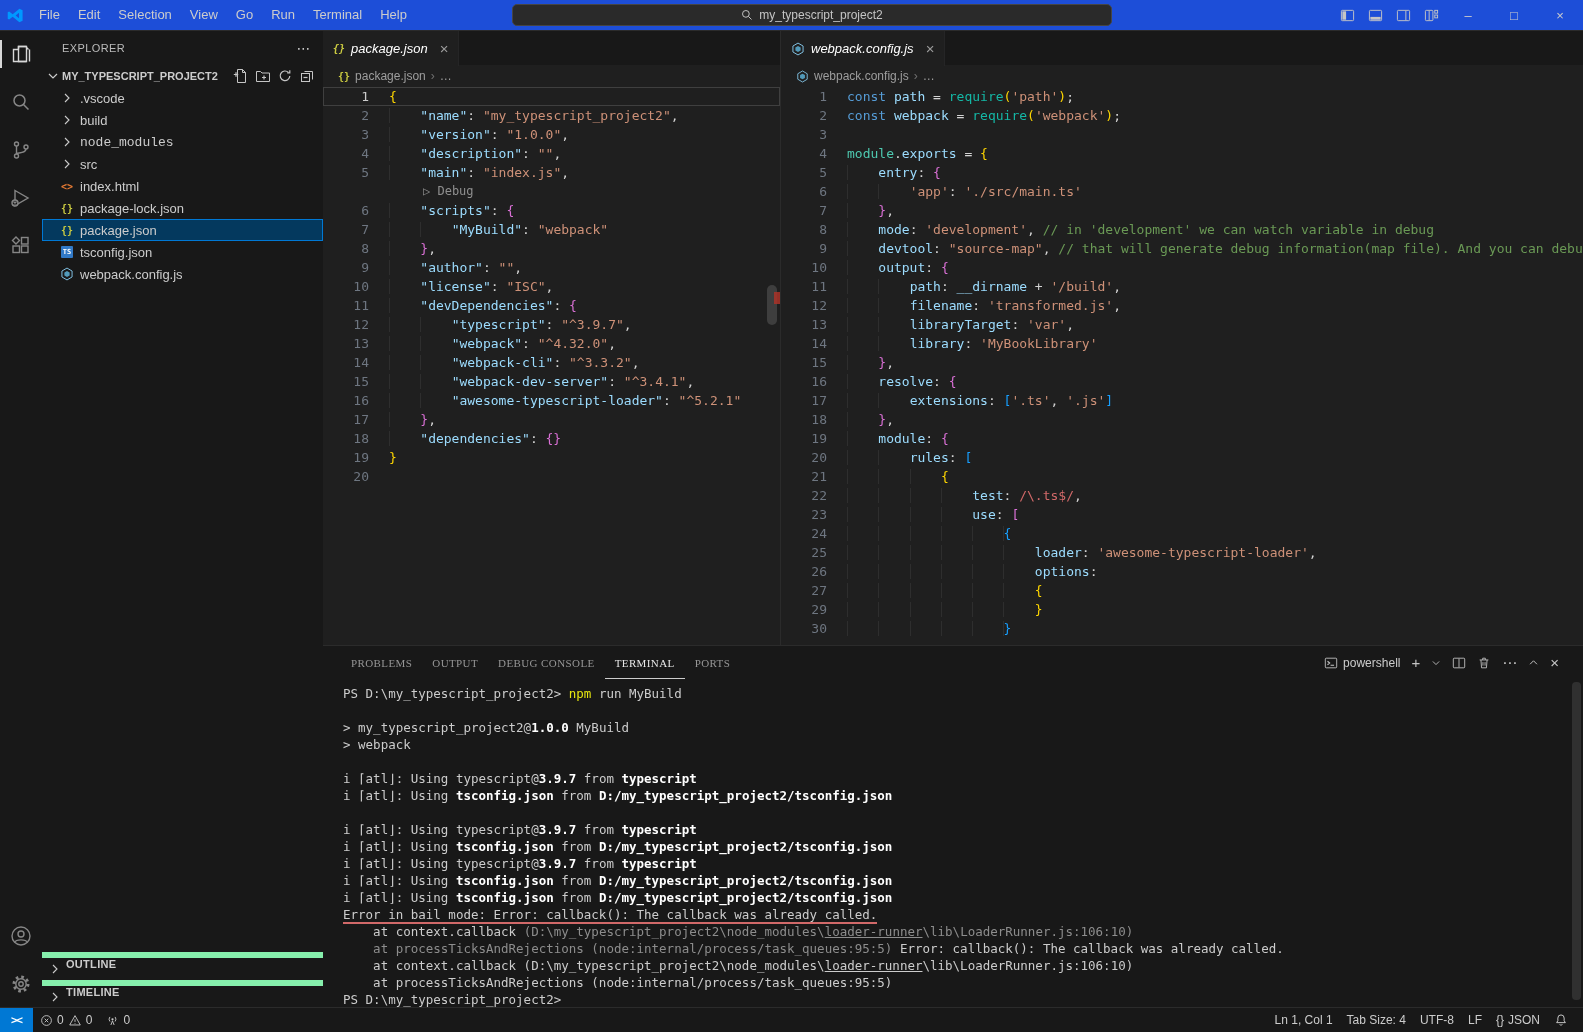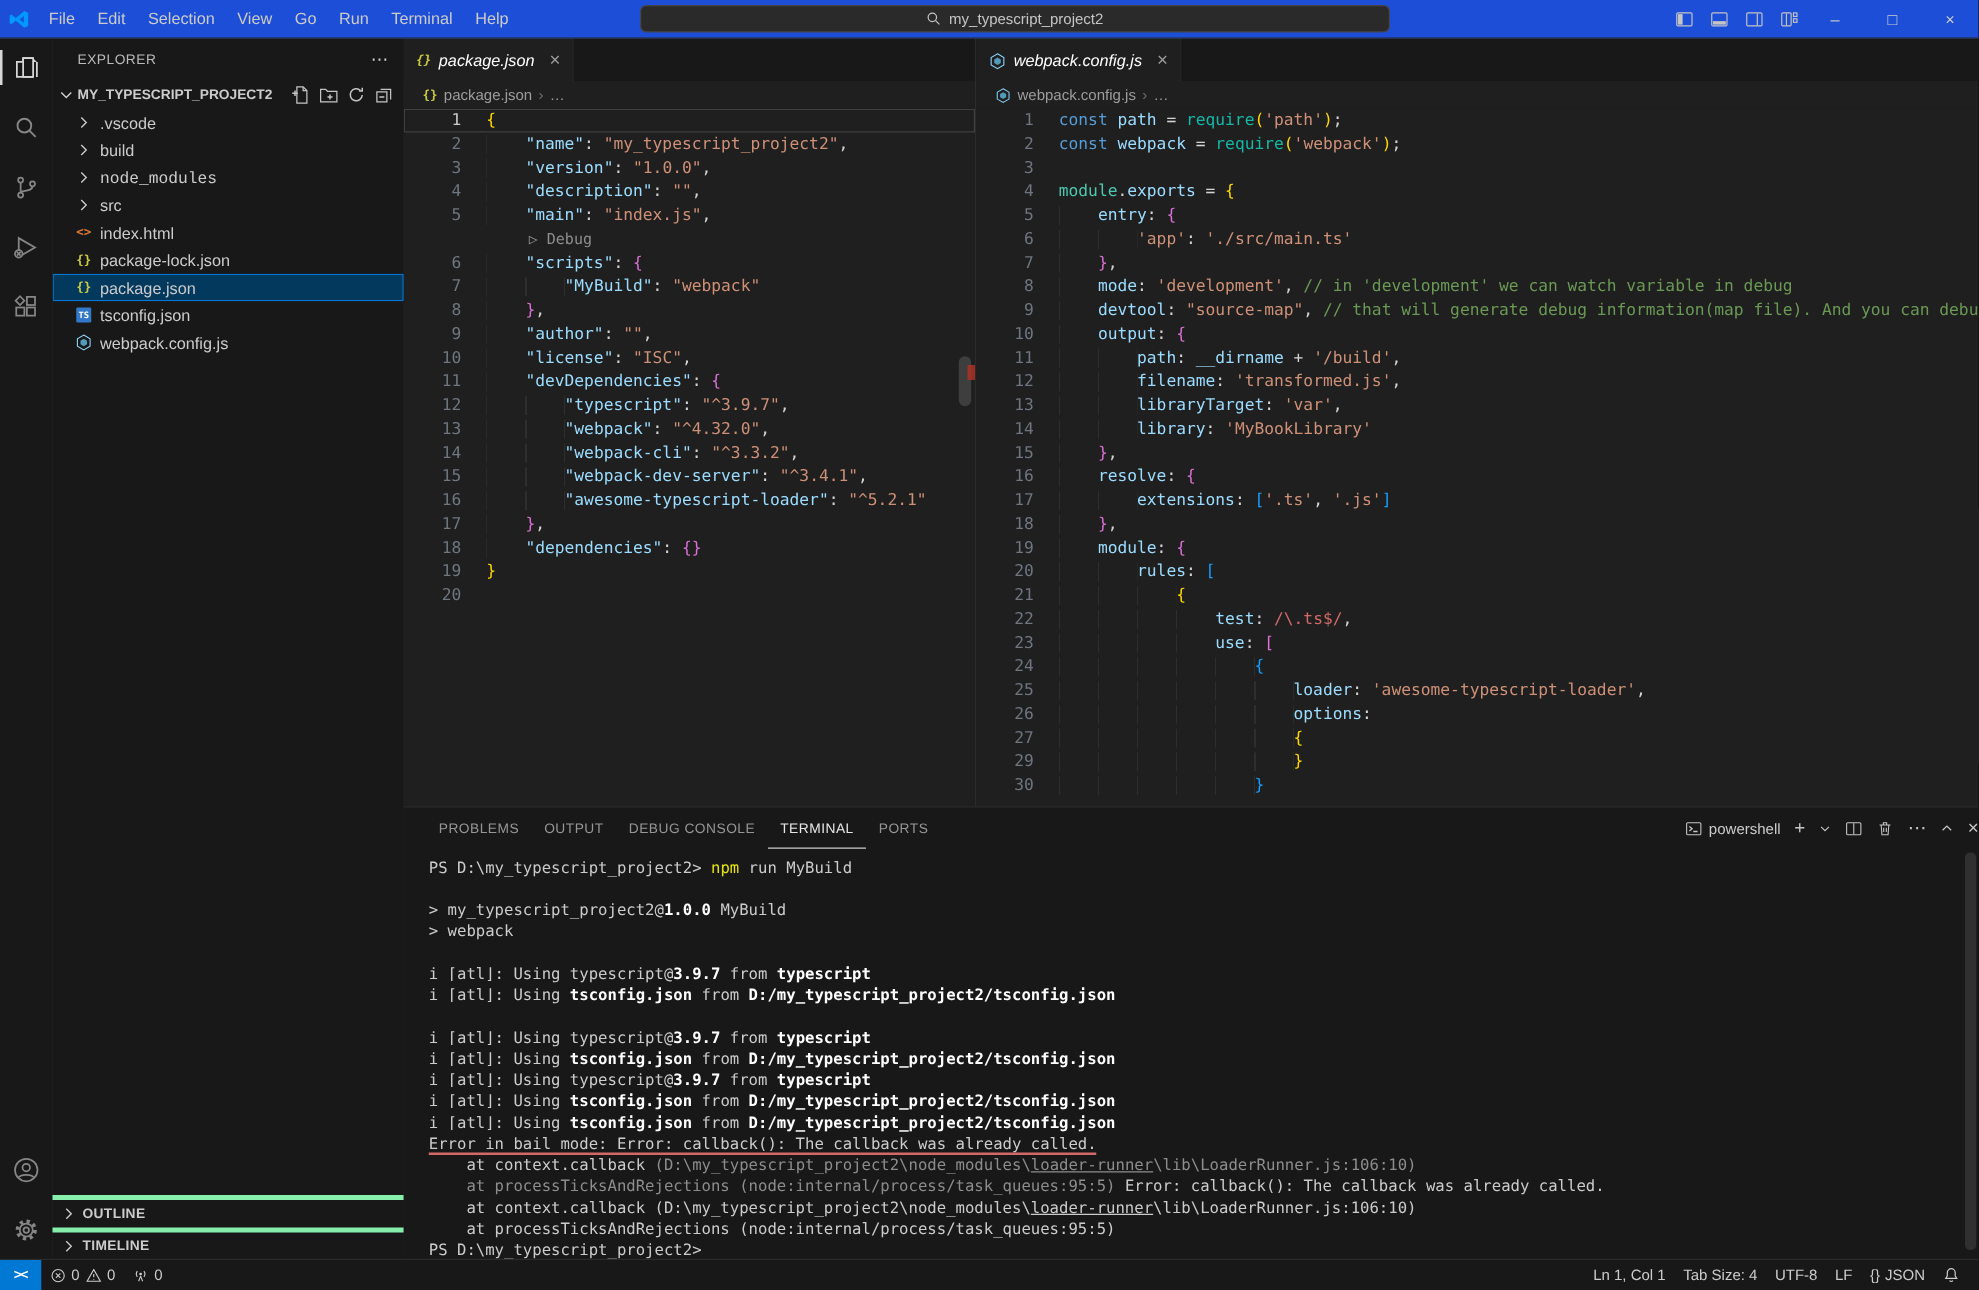--- a/index.html
+++ b/index.html
@@ -37,21 +37,21 @@
   .proj-acts{margin-left:auto;display:flex;gap:6px;align-items:center;}
   .tree{font-size:13px;}
   .trow{height:22px;display:flex;align-items:center;padding-left:16px;color:#cccccc;white-space:nowrap;}
   .trow.sel{background:#04395e;box-shadow:inset 0 0 0 1px #0078d4;}
   .tico{width:18px;display:flex;justify-content:center;align-items:center;flex:none;}
   .fi{font-family:"DejaVu Sans Mono","Liberation Mono",monospace;font-size:10px;font-weight:700;}
   .fi-html{color:#e37933;}
   .fi-json{color:#cbcb41;}
   .fi-ts{background:#3179c7;color:#fff;font-size:7px;width:12px;height:12px;display:flex;align-items:center;justify-content:center;border-radius:1px;}
   .sb-sections{position:absolute;bottom:0;left:0;right:0;}
-  .sb-section{height:22px;border-top:4px solid #86efac;display:flex;align-items:center;gap:2px;
+  .sb-section{height:22px;border-top:6px solid #86efac;display:flex;gap:2px;
               font-size:11px;font-weight:700;color:#cccccc;padding-left:4px;letter-spacing:.3px;}
 
   
   .editors{position:absolute;left:323px;top:30px;right:0;height:615px;}
   .egroup{position:absolute;top:0;bottom:0;}
   .eg0{left:0;width:457px;}
   .eg1{left:457px;right:0;border-left:1px solid #2b2b2b;}
   .tabbar{height:35px;background:#181818;display:flex;}
   .tab{height:35px;padding:0 10px;display:flex;align-items:center;gap:6px;background:#1f1f1f;
        border-top:1px solid #0078d4;border-right:1px solid #252526;font-size:13px;font-style:italic;color:#fff;}
@@ -68,23 +68,23 @@
   .lens{height:19px;padding-left:100px;color:#8f8f8f;font-size:12px;line-height:18px;}
   .ind{background:repeating-linear-gradient(to right,#2e2e2e 0,#2e2e2e 1px,transparent 1px,transparent 31.3px);}
   .c-k{color:#9cdcfe}.c-s{color:#ce9178}.c-kw{color:#569cd6}.c-fn{color:#14b8a6}.c-cm{color:#6a9955}
   .c-b1{color:#ffd700}.c-b2{color:#da70d6}.c-b3{color:#179fff}.c-ty{color:#4ec9b0}.c-re{color:#d16969}
   .sthumb{position:absolute;right:3px;width:10px;border-radius:5px;background:rgba(121,121,121,.35);}
   .omark{position:absolute;right:0;width:6px;background:rgba(170,50,40,.85);}
 
   
   .panel{position:absolute;left:323px;right:0;top:645px;bottom:24px;background:#181818;border-top:1px solid #2b2b2b;}
   .panel-h{height:33px;display:flex;align-items:center;padding-left:18px;}
-  .ptab{height:100%;display:flex;align-items:center;padding:0 10px;font-size:11px;letter-spacing:.4px;color:#969696;}
+  .ptab{height:100%;display:flex;align-items:center;padding:0 10px;font-size:11px;letter-spacing:.4px;color:#969696;font-family:Liberation Serif, serif;}
   .ptab.active{color:#e7e7e7;box-shadow:inset 0 -1px 0 #cccccc;}
-  .pacts{margin-left:auto;display:flex;align-items:center;gap:11px;padding-right:0;color:#c5c5c5;}
+  .pacts{margin-left:auto;display:flex;align-items:center;gap:11px;padding-right:24px;color:#c5c5c5;}
   .shell-item{display:flex;align-items:center;gap:5px;font-size:12px;color:#cccccc;}
   .pact-txt{font-size:15px;line-height:15px;color:#c5c5c5;}
   .term{padding:6px 0 0 20px;font-family:"DejaVu Sans Mono","Liberation Mono",monospace;
         font-size:12.5px;line-height:17px;color:#cccccc;white-space:pre;}
   .trowline{height:17px;}
   .t-b{font-weight:700;color:#ffffff}
   .t-y{color:#e5e510}
   .t-d{color:#8d8d8d}
   .t-u{text-decoration:underline}
   .t-eu{border-bottom:2px solid #d16969;padding-bottom:0px;}

